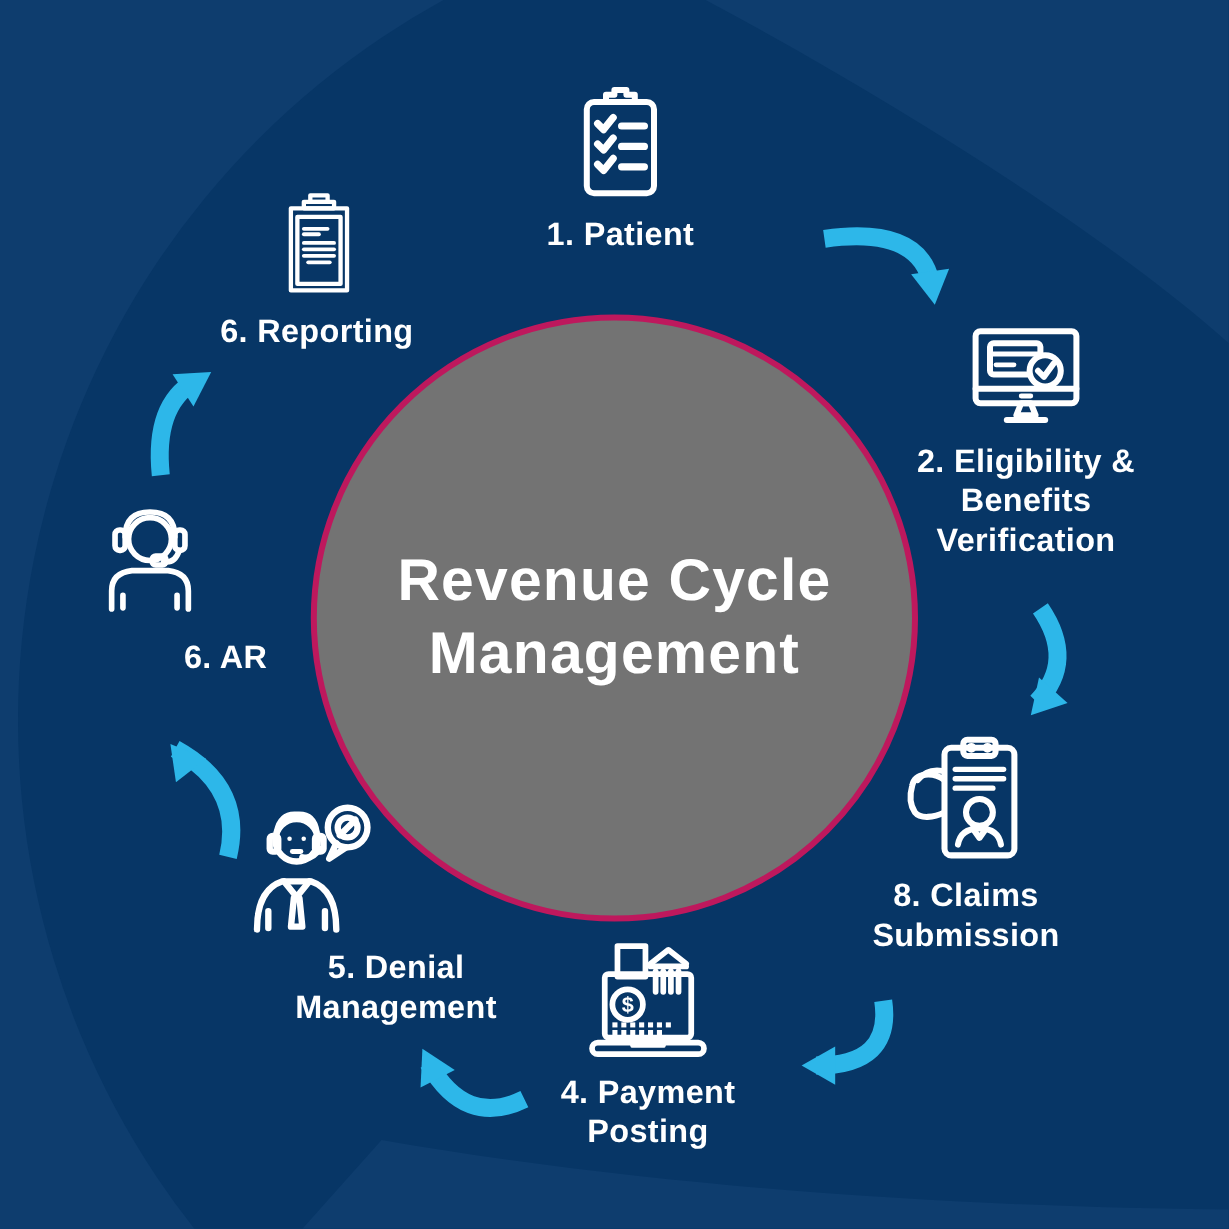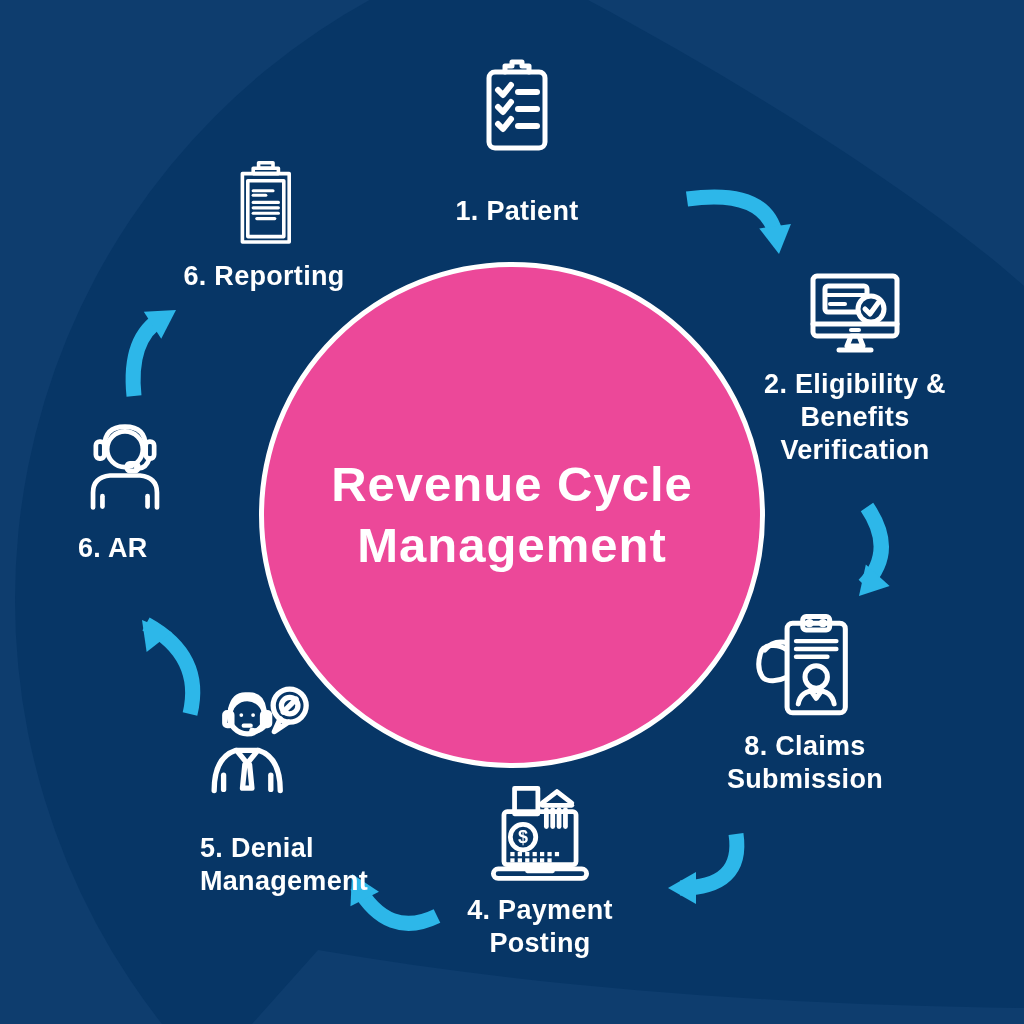--- a/index.html
+++ b/index.html
@@ -4,31 +4,31 @@
 <style>
   html,body{margin:0;padding:0;background:#0e3d6e;}
   .canvas{
     position:relative;width:1024px;height:1024px;overflow:hidden;
     font-family:"Liberation Sans","DejaVu Sans",sans-serif;
   }
   .bg-layer{position:absolute;inset:0;z-index:0;}
   .arrow-layer{position:absolute;inset:0;z-index:1;}
   .center-circle{
     position:absolute;left:259px;top:262px;width:496px;height:496px;
-    border-radius:50%;background:#ec4899;border:5px solid #ffffff;
+    border-radius:50%;background:#737373;border:5px solid #be185d;
     display:flex;align-items:center;justify-content:center;text-align:center;z-index:2;
   }
   .center-title{color:#ffffff;font-weight:700;font-size:49px;line-height:61px;letter-spacing:1px;}
   .step{position:absolute;z-index:2;display:flex;flex-direction:column;}
   .step .icon{display:block;}
   .step .label{color:#ffffff;font-weight:700;font-size:27px;line-height:33px;letter-spacing:.3px;}
   .step .label span{display:block;}
   .ta-c{text-align:center;}
   .ta-c .icon{margin:0 auto;}
-  .ta-l{text-align:left;}
+  .ta-l{text-align:center;}
   .mt6{margin-top:6px;} .mt8{margin-top:8px;} .mt14{margin-top:14px;}
   svg{display:block;}
 </style>
 </head>
 <body>
 
 <div class="canvas">
 
   <svg class="bg-layer" width="1024" height="1024" viewBox="0 0 1024 1024">
     <rect x="0" y="0" width="1024" height="1024" fill="#0e3d6e"></rect>
@@ -56,21 +56,21 @@
     </g>
   </svg>
 
   <div class="center-circle">
     <div class="center-title">
       <div>Revenue Cycle</div>
       <div>Management</div>
     </div>
   </div>
 
-  <div class="step ta-c" style="left:357px;top:58px;width:320px;gap:29px;">
+  <div class="step ta-c" style="left:357px;top:71px;width:320px;">
     <svg class="icon" width="100" height="100" viewBox="0 0 100 100" stroke="#fff" fill="none" stroke-width="5" stroke-linecap="round" stroke-linejoin="round">
       <rect x="22" y="14" width="56" height="76" rx="6"></rect>
       <polyline points="38,14 38,8 45,8 45,4 55,4 55,8 62,8 62,14"></polyline>
       <polyline points="31,32 36,37 44,27" stroke-width="6"></polyline>
       <polyline points="31,49 36,54 44,44" stroke-width="6"></polyline>
       <polyline points="31,66 36,71 44,61" stroke-width="6"></polyline>
       <line x1="51" y1="34" x2="70" y2="34" stroke-width="6"></line>
       <line x1="51" y1="51" x2="70" y2="51" stroke-width="6"></line>
       <line x1="51" y1="68" x2="70" y2="68" stroke-width="6"></line>
     </svg>
@@ -149,21 +149,21 @@
       </g>
       <rect x="6" y="82" width="88" height="9" rx="4.5"></rect>
       <line x1="38" y1="84" x2="62" y2="84" stroke-width="4"></line>
     </svg>
     <div class="label mt6">
       <span>4. Payment</span>
       <span>Posting</span>
     </div>
   </div>
 
-  <div class="step ta-l" style="left:200px;top:682px;width:260px;gap:26px;">
+  <div class="step ta-l" style="left:200px;top:666px;width:260px;">
     <svg class="icon" width="118" height="118" viewBox="0 0 100 100" stroke="#fff" fill="none" stroke-width="4.5" stroke-linecap="round" stroke-linejoin="round">
       <circle cx="76" cy="20" r="14"></circle>
       <path d="M68,31 L63,42 L75,34"></path>
       <circle cx="76" cy="20" r="7"></circle>
       <line x1="70.5" y1="25.5" x2="81.5" y2="14.5"></line>
       <circle cx="40" cy="29" r="15"></circle>
       <path d="M26,23 Q29,10 40,11 Q52,10 54,23"></path>
       <rect x="21" y="26" width="6" height="11" rx="2"></rect>
       <rect x="53" y="26" width="6" height="11" rx="2"></rect>
       <path d="M56,35 Q51,43 44,41"></path>

